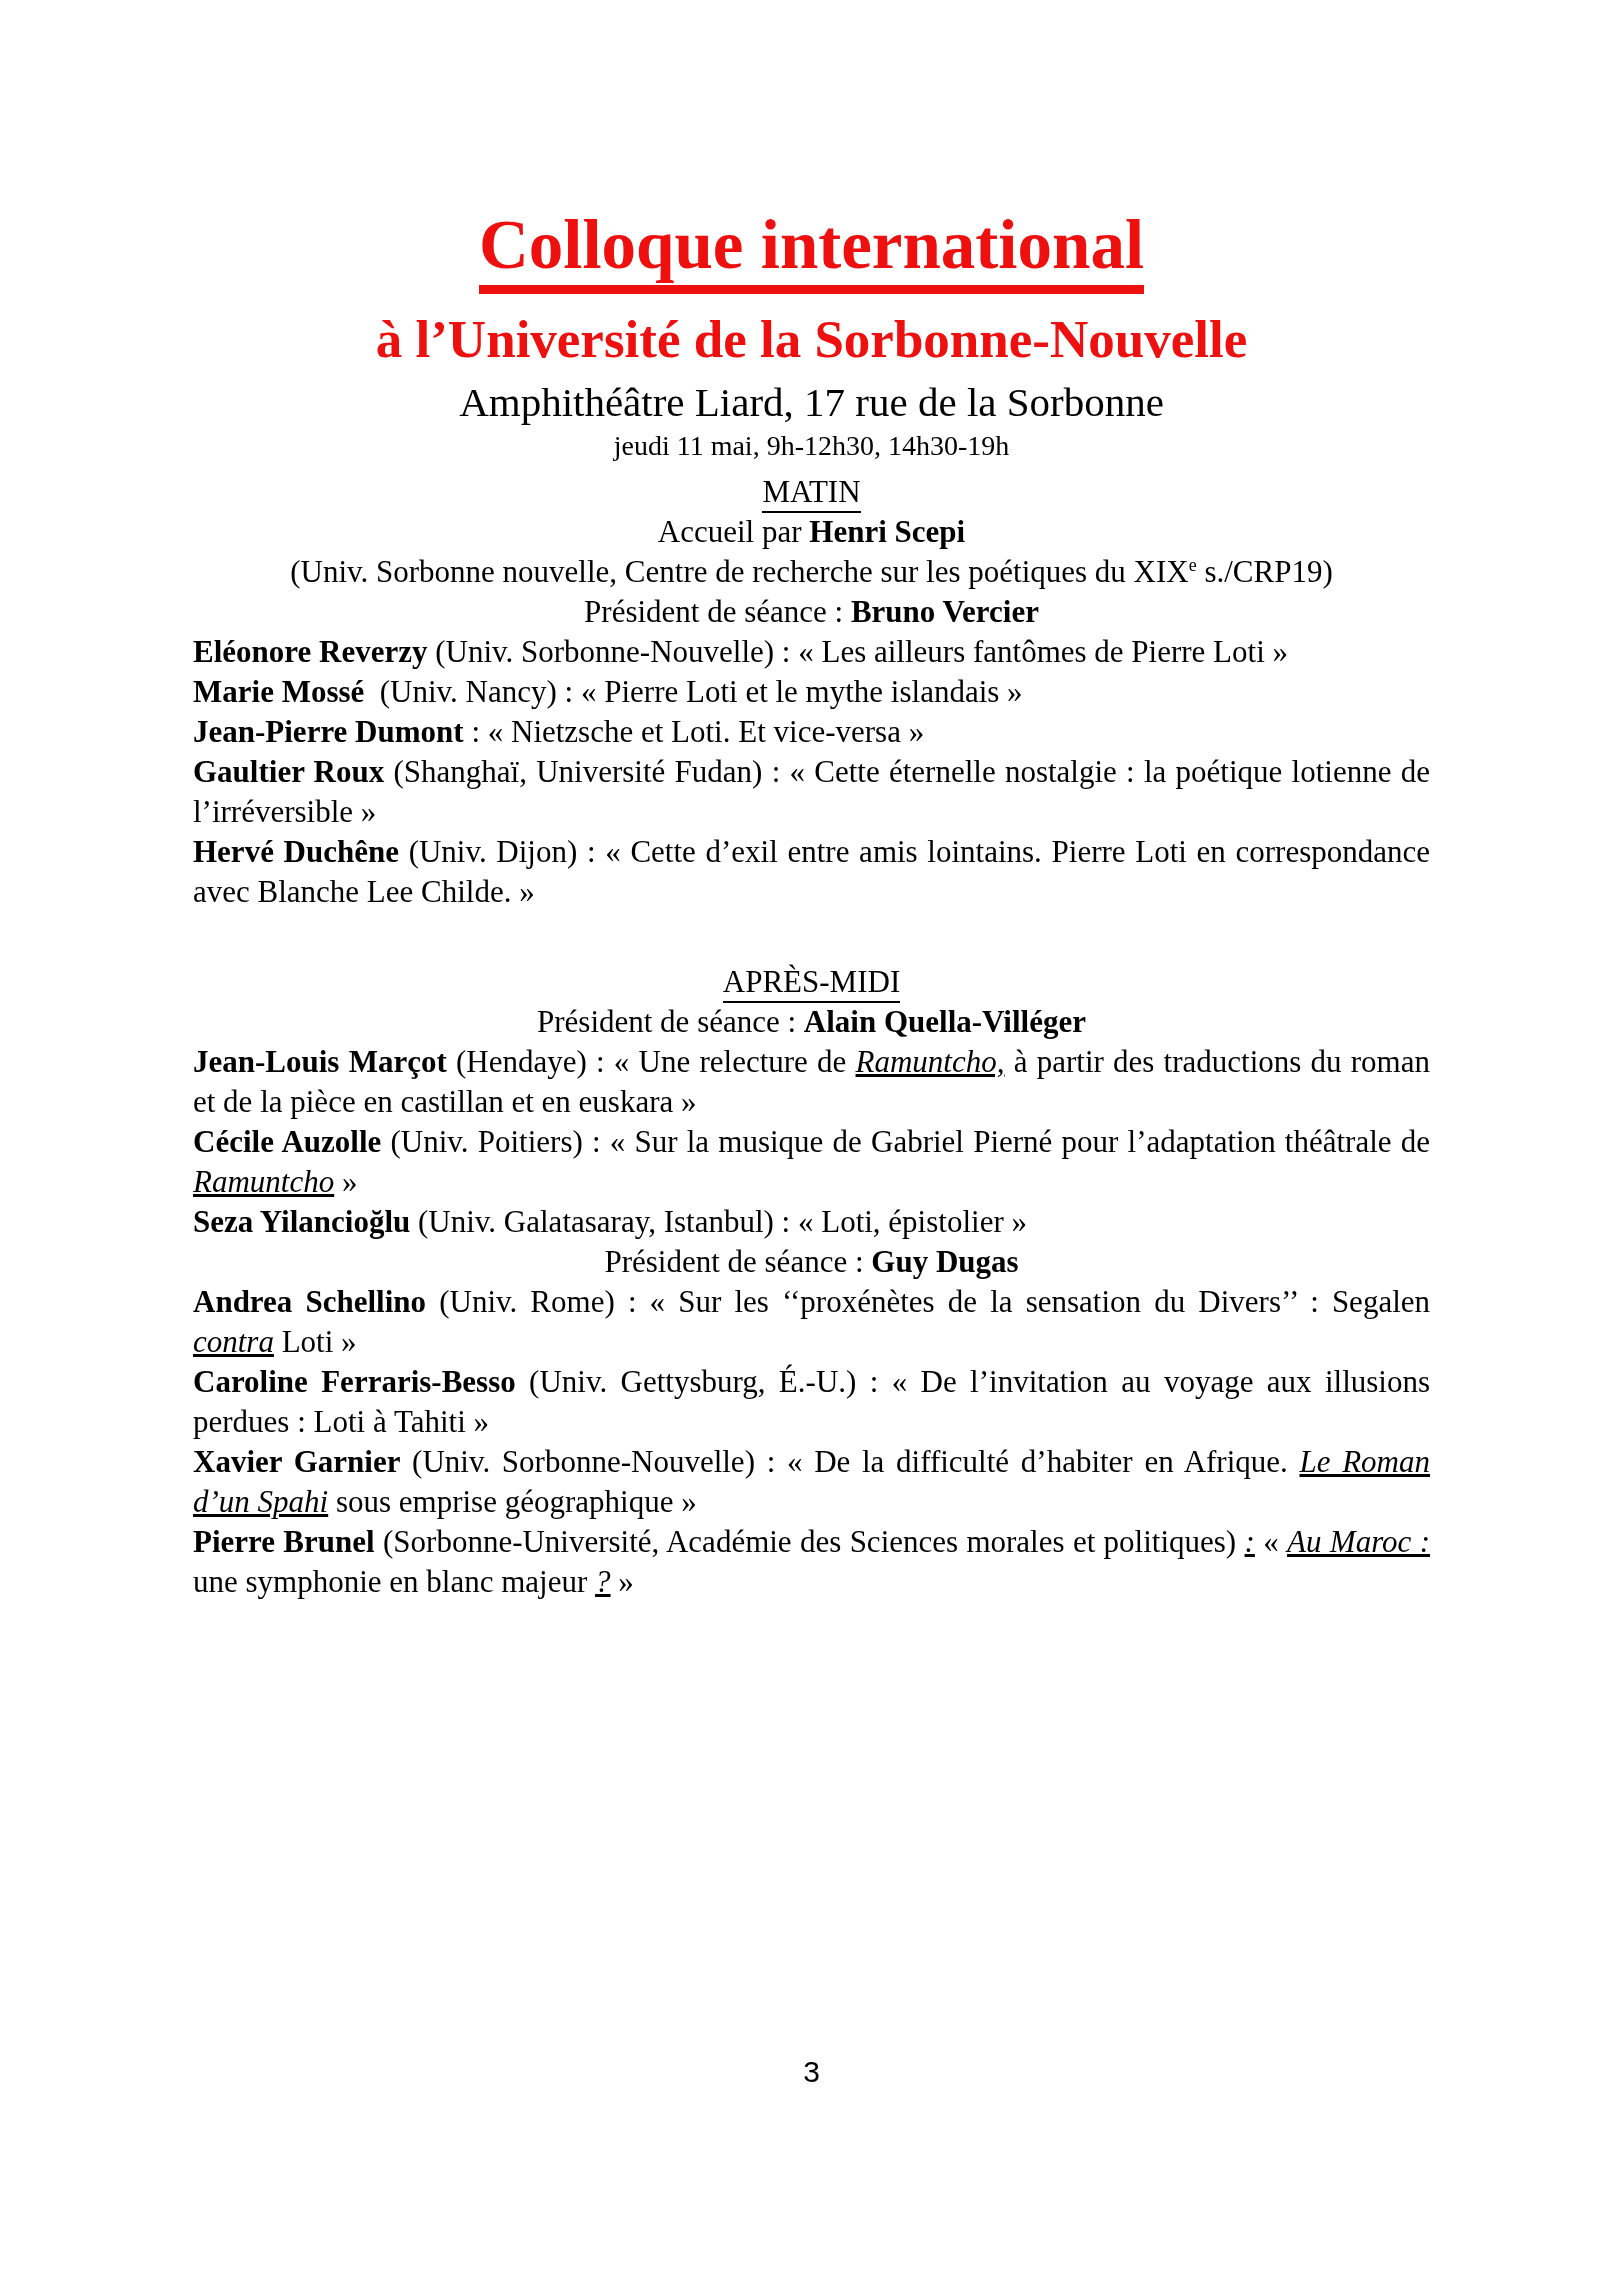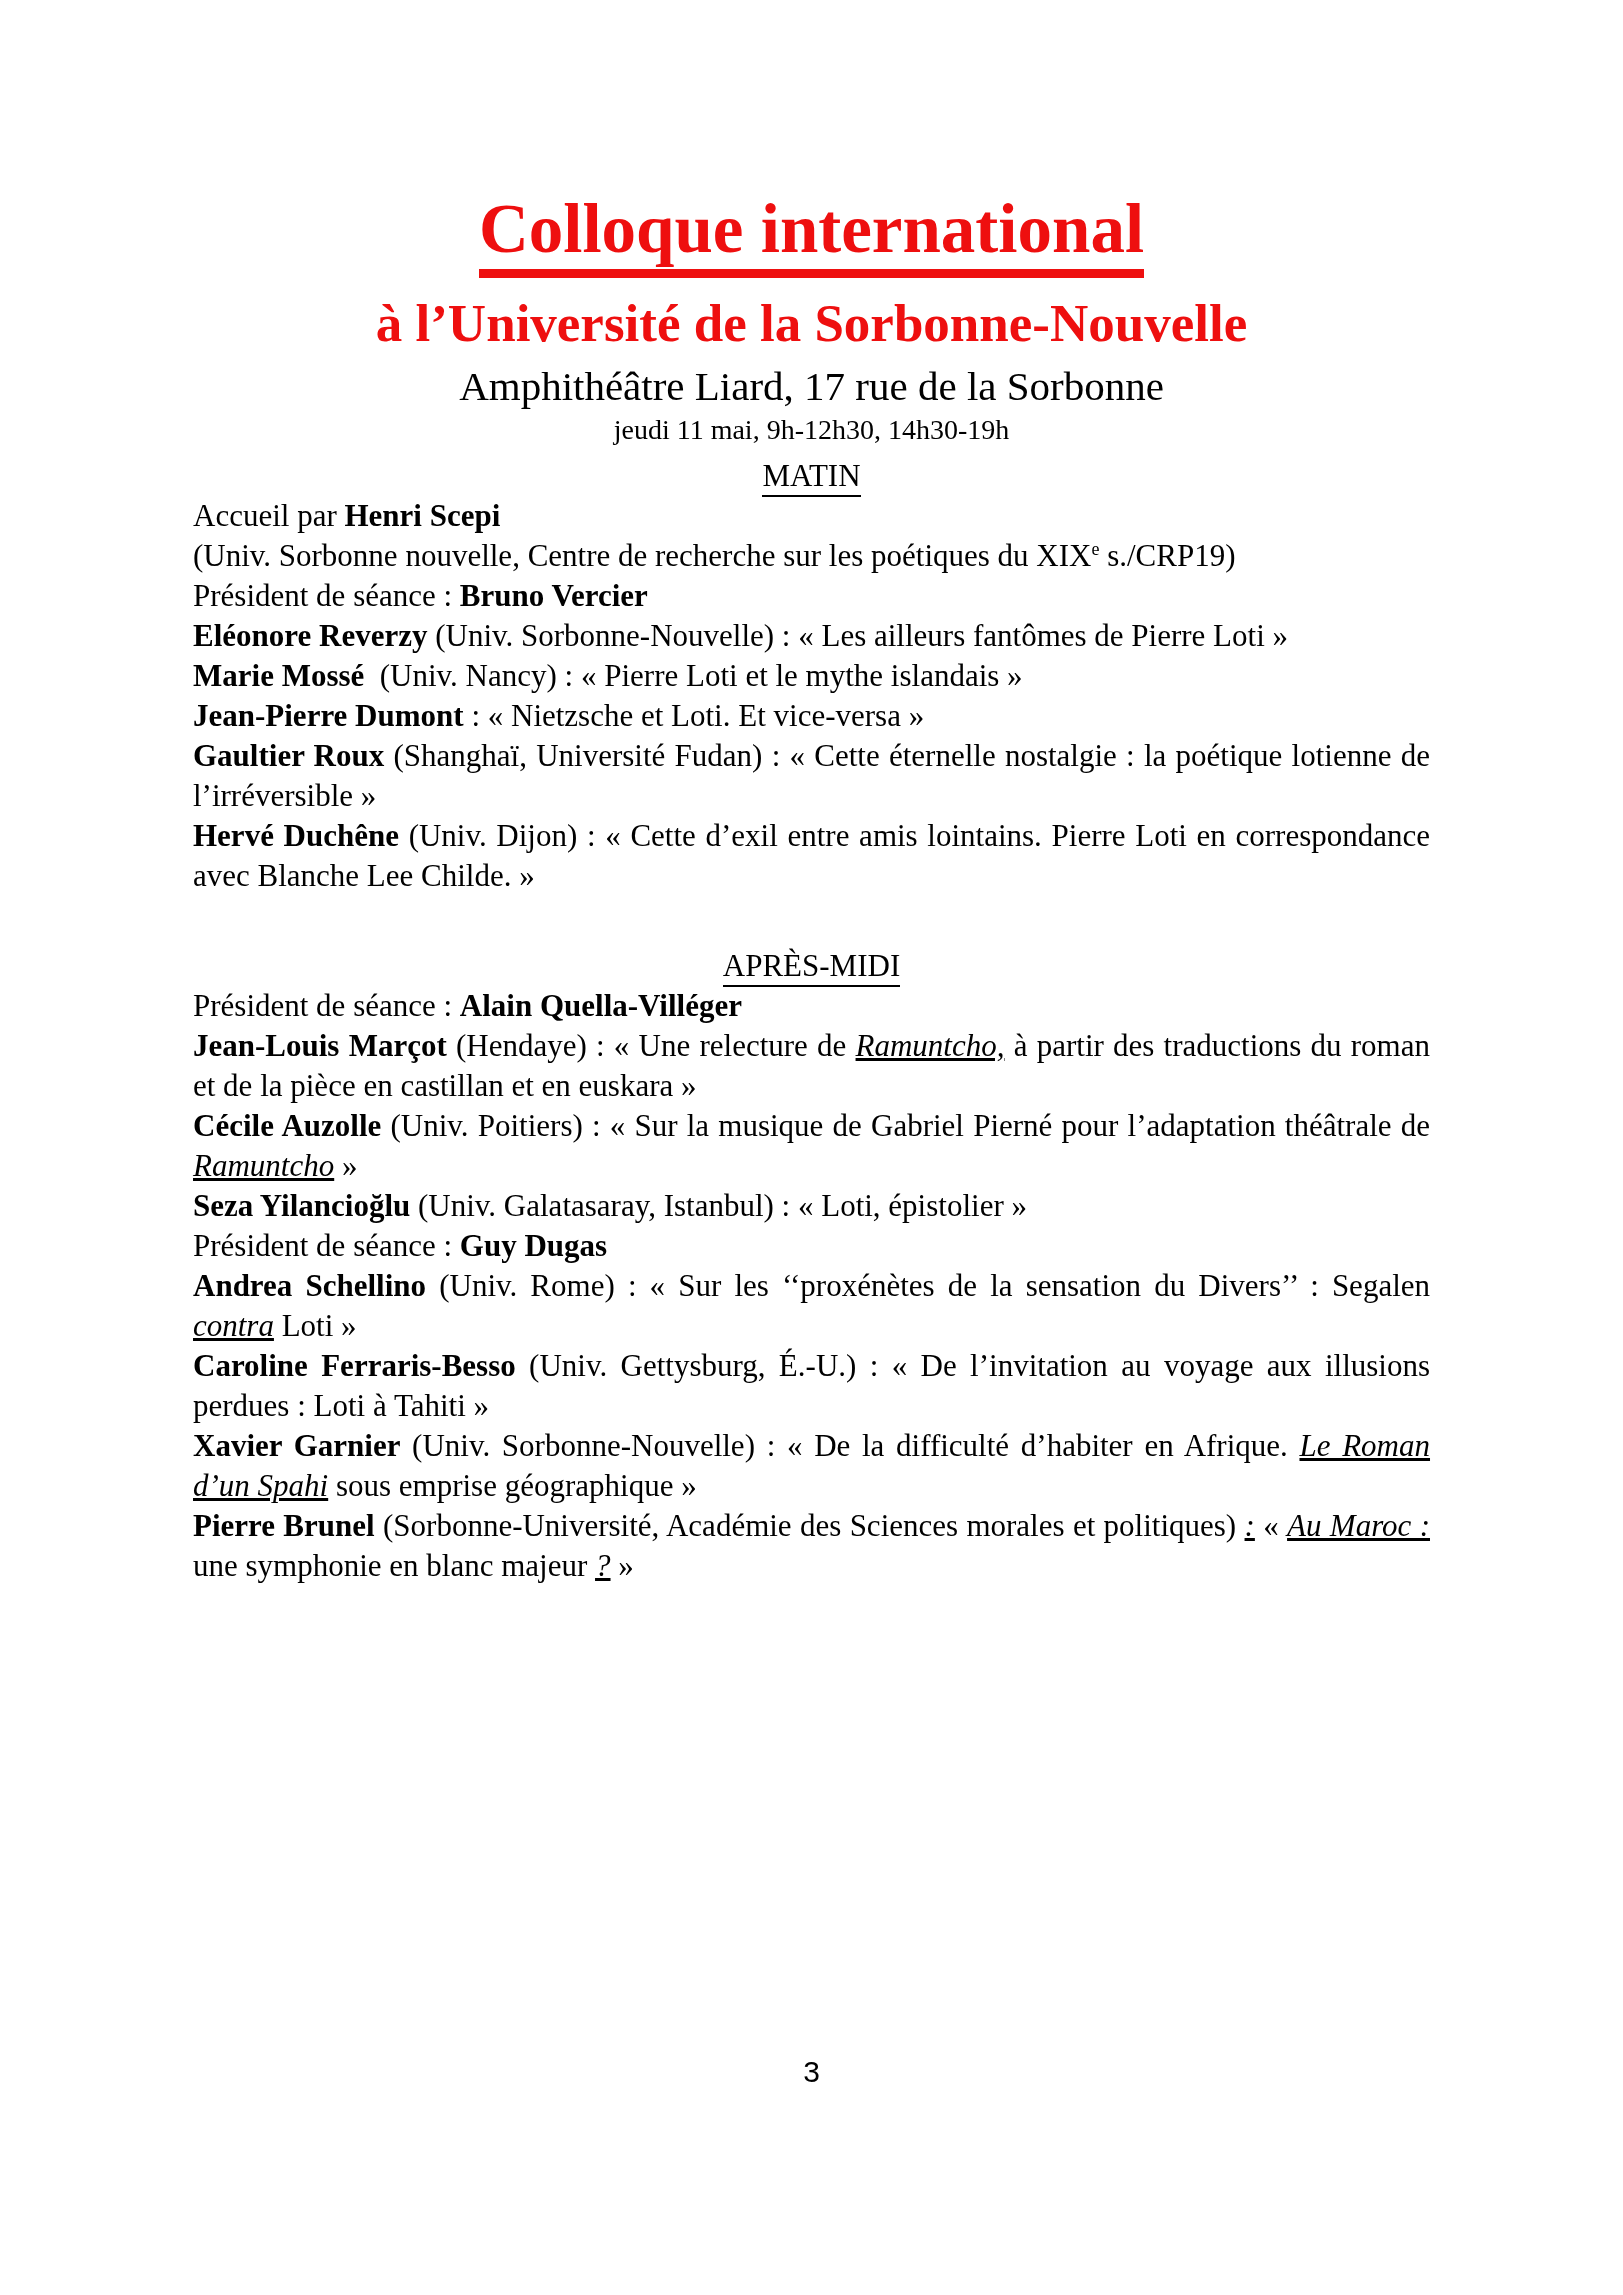--- a/index.html
+++ b/index.html
@@ -12,21 +12,21 @@
   body {
     width: 1623px;
     height: 2295px;
     font-family: "Liberation Serif", "DejaVu Serif", serif;
     color: #000000;
     position: relative;
   }
   .page {
     width: 1623px;
     height: 2218px;
-    padding: 0 193px;
+    padding: 16px 193px;
     position: relative;
   }
   
   header { text-align: center; padding-top: 195px; }
   .doc-title {
     margin: 0;
     font-size: 69px;
     line-height: 1.0;
     font-weight: bold;
     color: var(--accent);
@@ -67,21 +67,21 @@
     font-size: 31px;
     line-height: 40px;
     font-weight: normal;
   }
   .session-heading .underlined {
     border-bottom: 2.6px solid #000;
     padding-bottom: 2px;
   }
   section.later { margin-top: 50px; }
   .line { margin: 0; }
-  .line.center { }
+  .line.center { text-align: center; }
   .line.justify { text-align: justify; text-justify: inter-word; }
   .b { font-weight: bold; }
   .i { font-style: italic; text-decoration: underline; }
   sup {
     font-size: 58%;
     line-height: 0;
     vertical-align: super;
   }
   
   footer {

